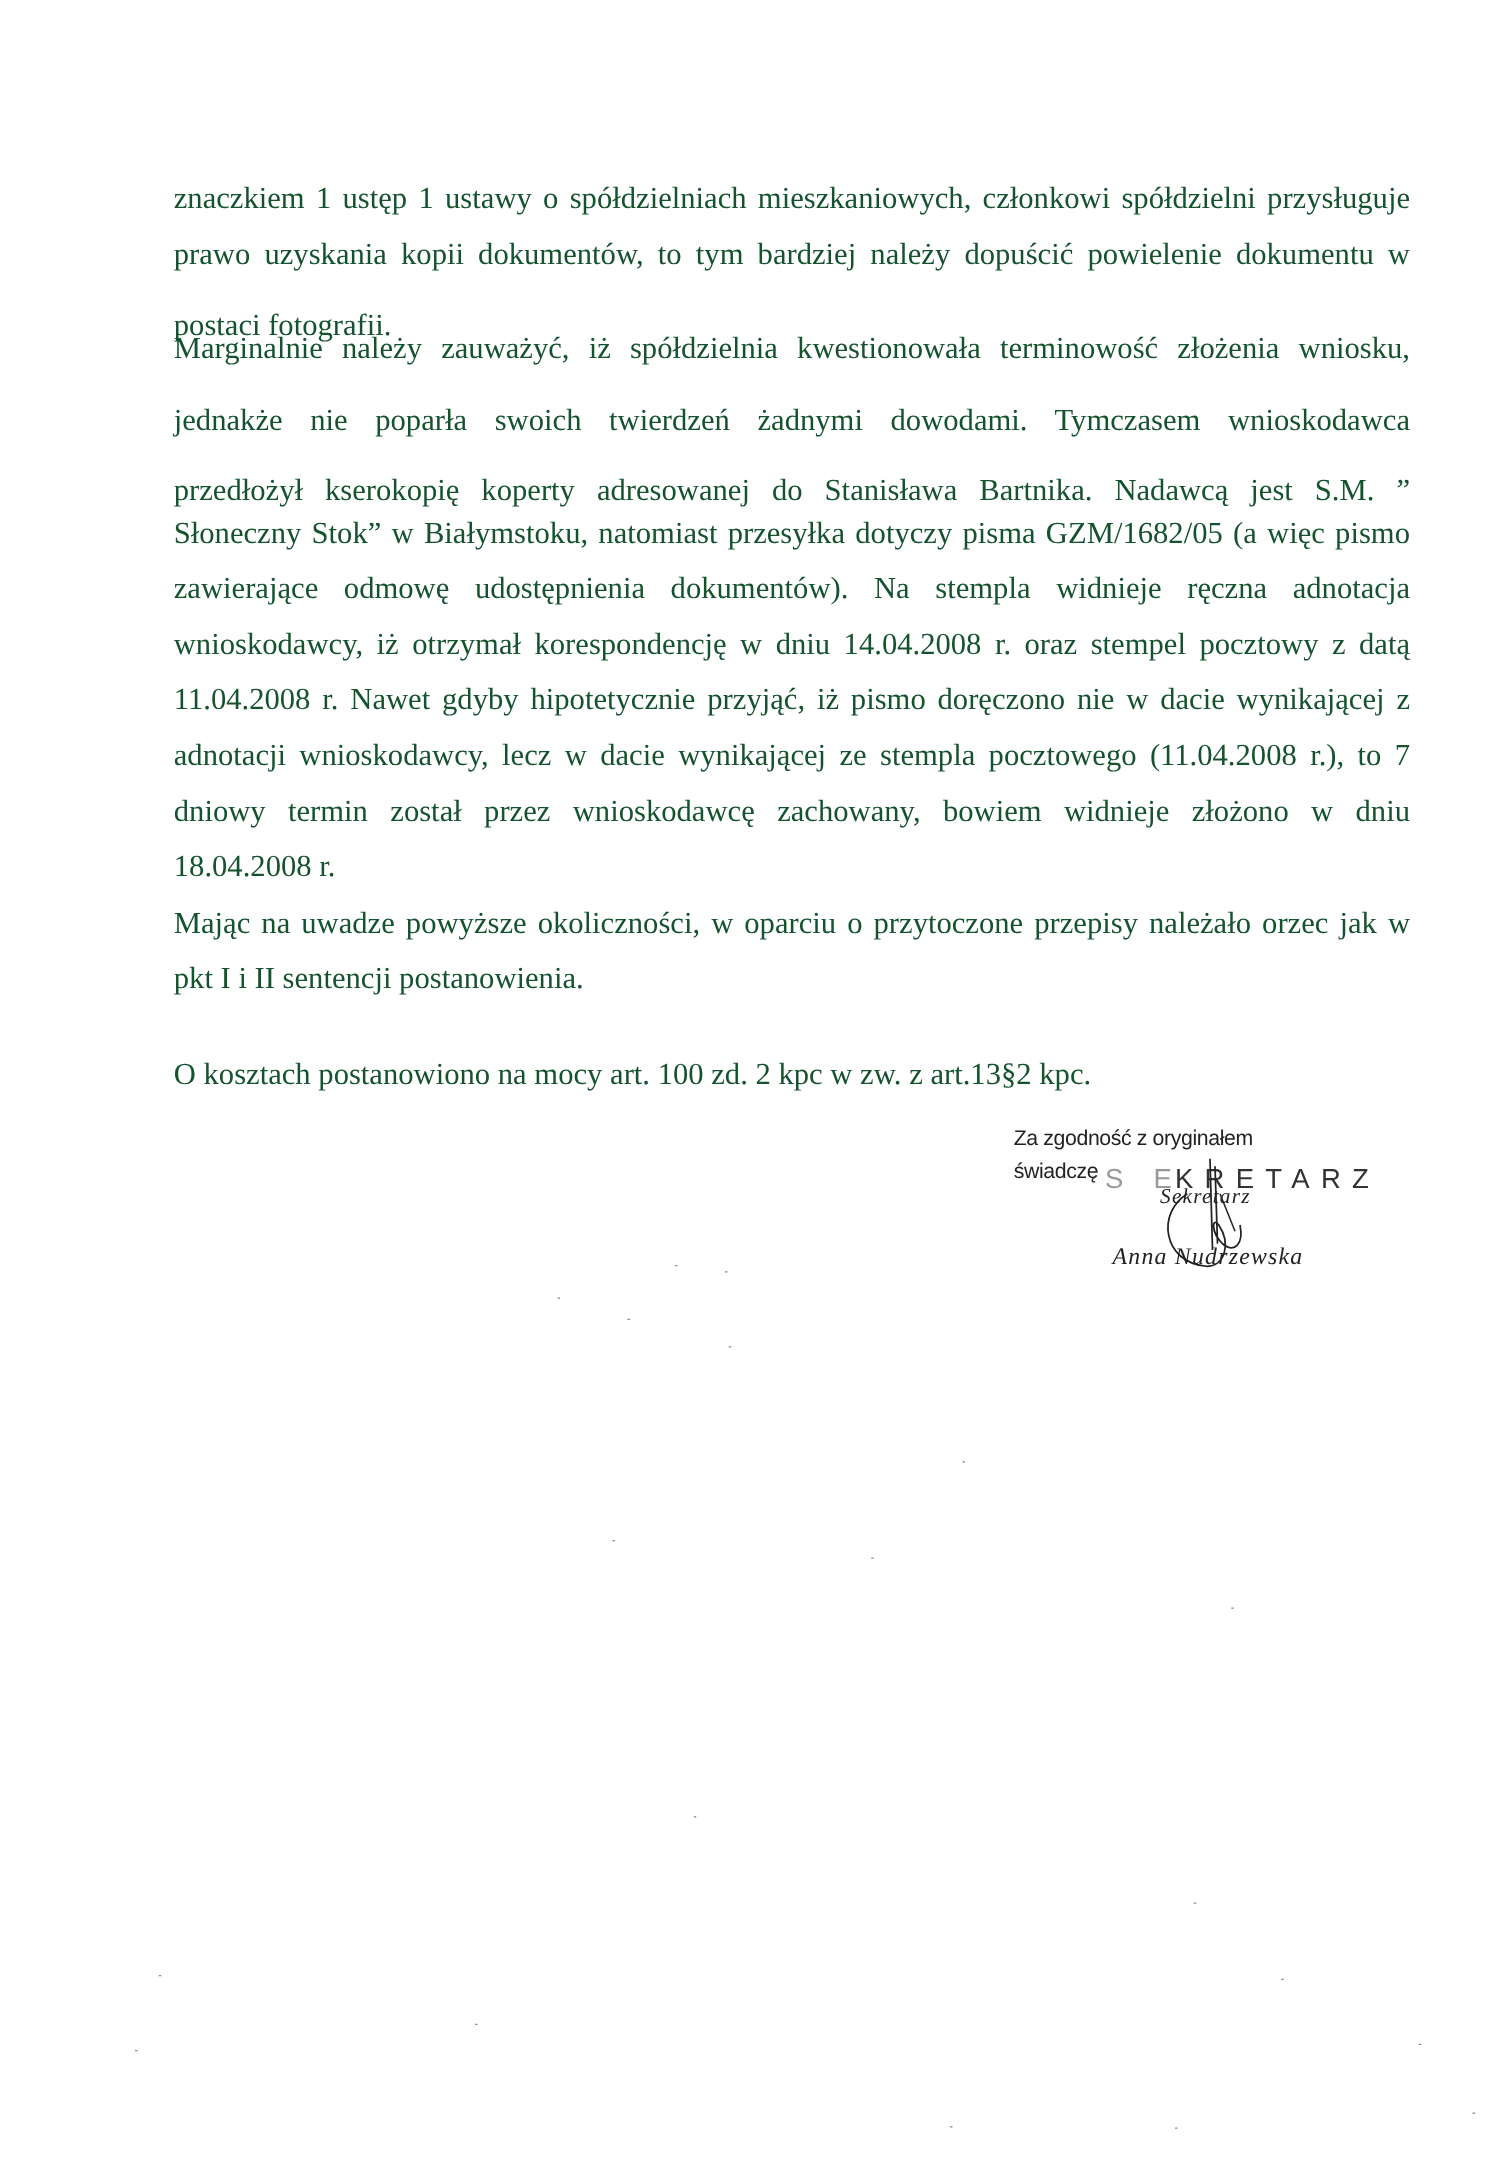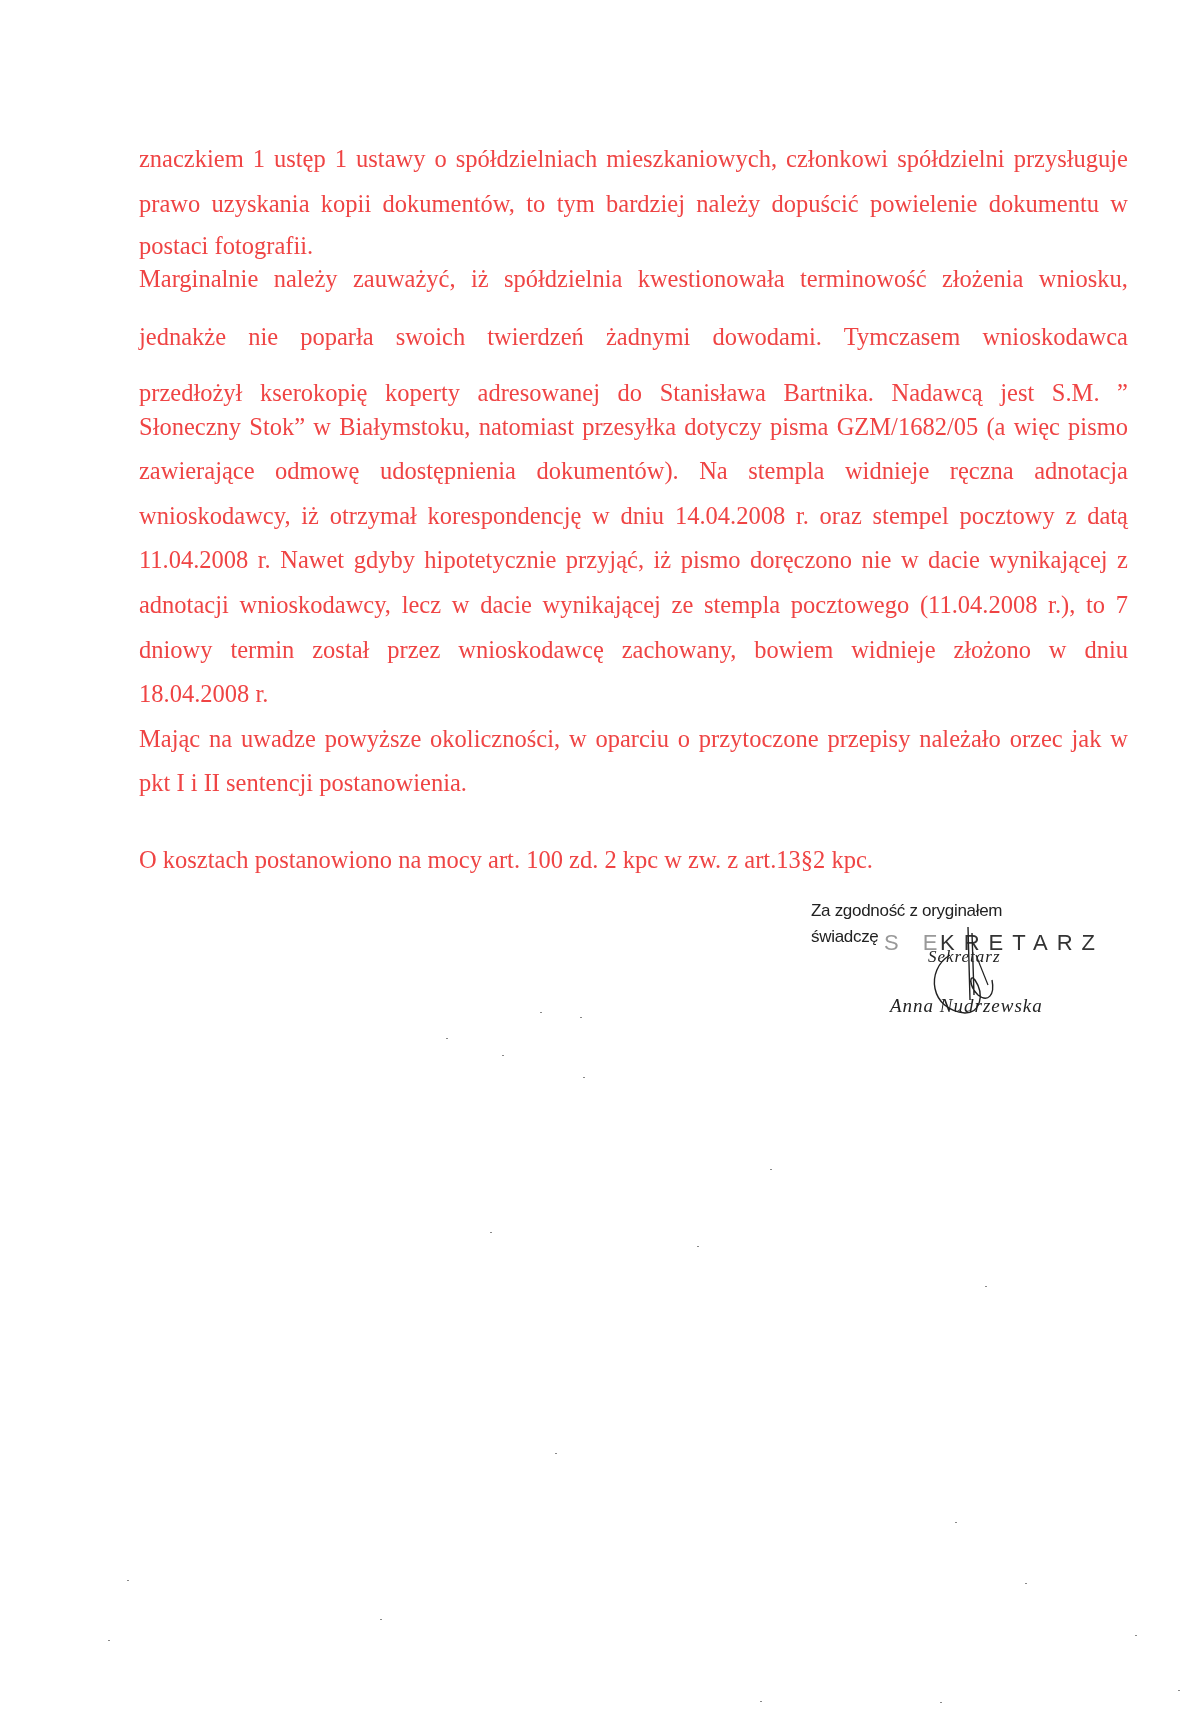--- a/index.html
+++ b/index.html
@@ -1,39 +1,39 @@
 <!DOCTYPE html>
 <html><head>
 <meta charset="utf-8">
 <style>
   html, body { margin: 0; padding: 0; background: #ffffff; }
   body { width: 1200px; height: 1727px; position: relative; overflow: hidden; }
   .page { position: absolute; left: 0; top: 0; width: 1200px; height: 1727px; background: #fff; }
   .line {
     position: absolute; left: 139px; width: 989px;
     font-family: "Liberation Serif", "DejaVu Serif", serif;
-    font-size: 24.5px; line-height: 30px; color: #ef4444;
+    font-size: 24.5px; line-height: 30px; color: #14532d;
     white-space: nowrap; overflow: visible;
   }
   .line.j { text-align: justify; text-align-last: justify; white-space: normal; }
   .sig { position: absolute; color: #222; }
   .sig-cert { font-family: "Liberation Sans", "DejaVu Sans", sans-serif; font-size: 17px; letter-spacing: -0.3px; }
   .stamp { font-family: "Liberation Sans", "DejaVu Sans", sans-serif; font-size: 22px; letter-spacing: 9px; color: #333; }
   .stamp-ghost { color: #999; }
   .italic-sig { font-family: "Liberation Serif", "DejaVu Serif", serif; font-style: italic; font-size: 17px; letter-spacing: 1px; }
   .speck { position: absolute; background: #888; width: 2px; height: 1px; }
 </style>
 </head>
 <body>
 
 <div class="page">
   <div id="body-text">
       <div class="line j" style="top: 144px;">znaczkiem 1 ustęp 1 ustawy o spółdzielniach mieszkaniowych, członkowi spółdzielni przysługuje</div>
       <div class="line j" style="top: 188.6px;">prawo uzyskania kopii dokumentów, to tym bardziej należy dopuścić powielenie dokumentu w</div>
-      <div class="line" style="top: 231px;">postaci fotografii.</div>
+      <div class="line" style="top: 246px;">postaci fotografii.</div>
       <div class="line j" style="top: 264px;">Marginalnie należy zauważyć, iż spółdzielnia kwestionowała terminowość złożenia wniosku,</div>
       <div class="line j" style="top: 322.4px;">jednakże nie poparła swoich twierdzeń żadnymi dowodami. Tymczasem wnioskodawca</div>
       <div class="line j" style="top: 378px;">przedłożył kserokopię koperty adresowanej do Stanisława Bartnika. Nadawcą jest S.M. ”</div>
       <div class="line j" style="top: 411.6px;">Słoneczny Stok” w Białymstoku, natomiast przesyłka dotyczy pisma GZM/1682/05 (a więc pismo</div>
       <div class="line j" style="top: 456.2px;">zawierające odmowę udostępnienia dokumentów). Na stempla widnieje ręczna adnotacja</div>
       <div class="line j" style="top: 500.8px;">wnioskodawcy, iż otrzymał korespondencję w dniu 14.04.2008 r. oraz stempel pocztowy z datą</div>
       <div class="line j" style="top: 545.4px;">11.04.2008 r. Nawet gdyby hipotetycznie przyjąć, iż pismo doręczono nie w dacie wynikającej z</div>
       <div class="line j" style="top: 590px;">adnotacji wnioskodawcy, lecz w dacie wynikającej ze stempla pocztowego (11.04.2008 r.), to 7</div>
       <div class="line j" style="top: 634.6px;">dniowy termin został przez wnioskodawcę zachowany, bowiem widnieje złożono w dniu</div>
       <div class="line" style="top: 679.2px;">18.04.2008 r.</div>

